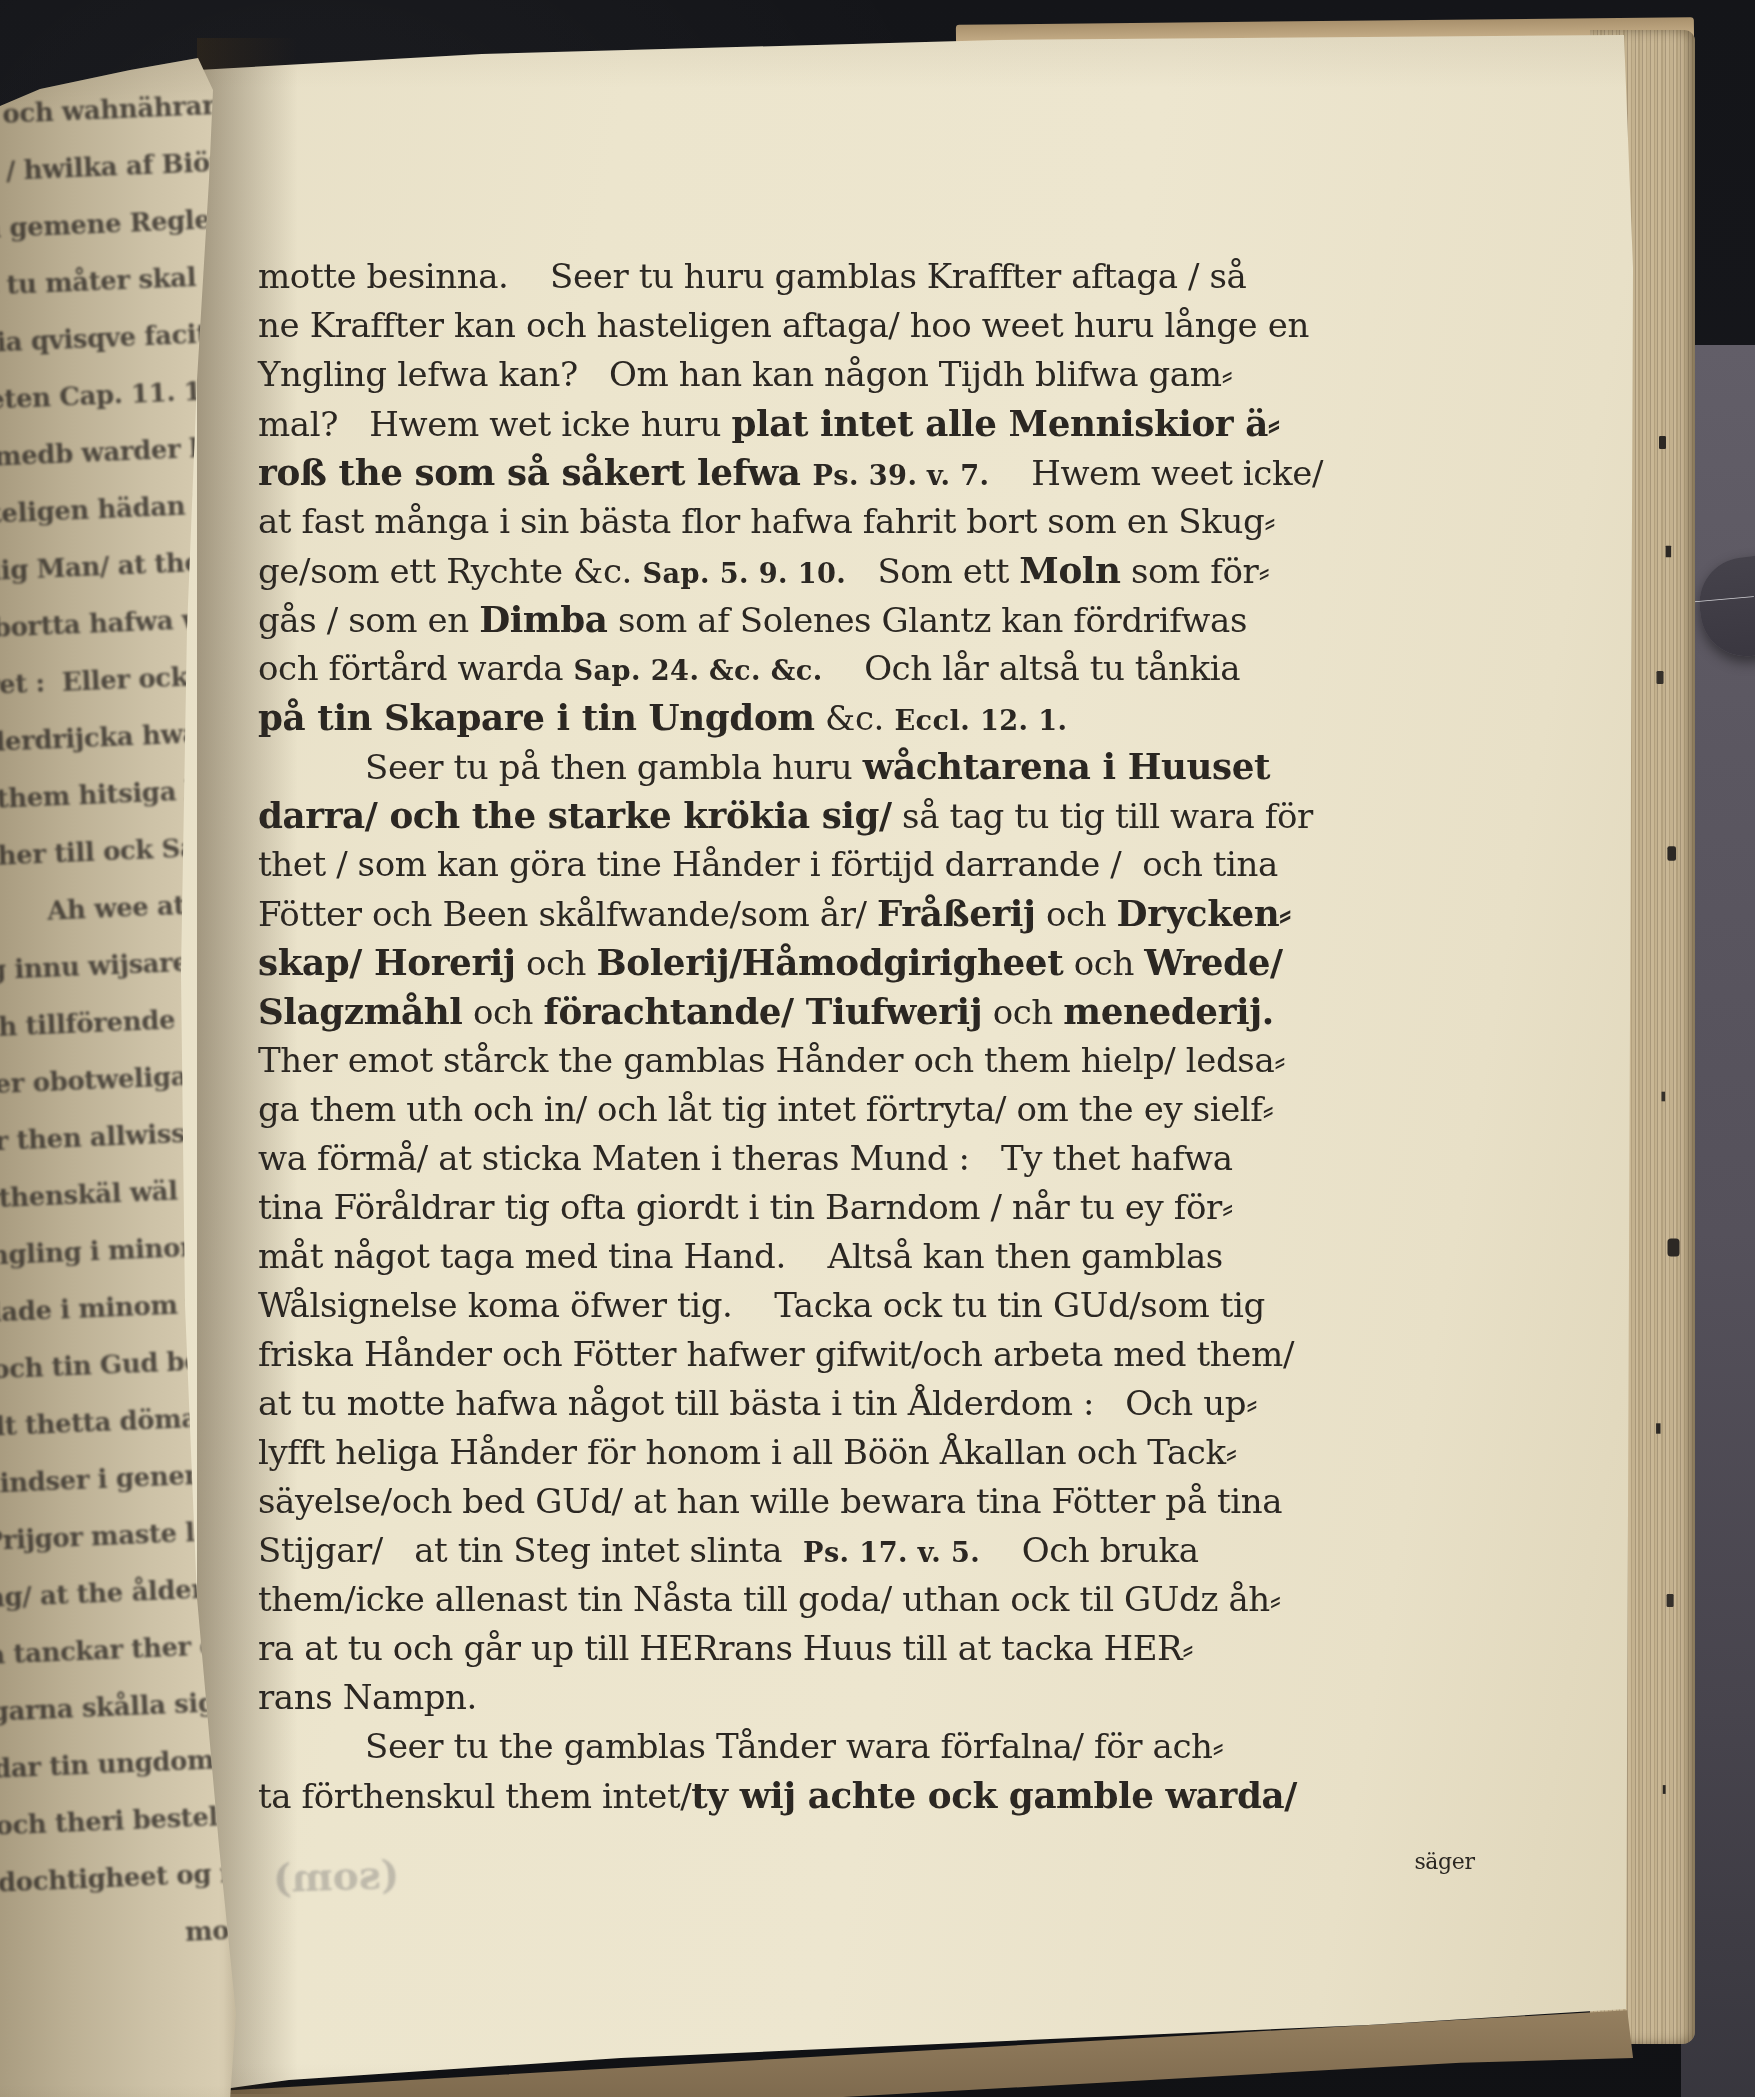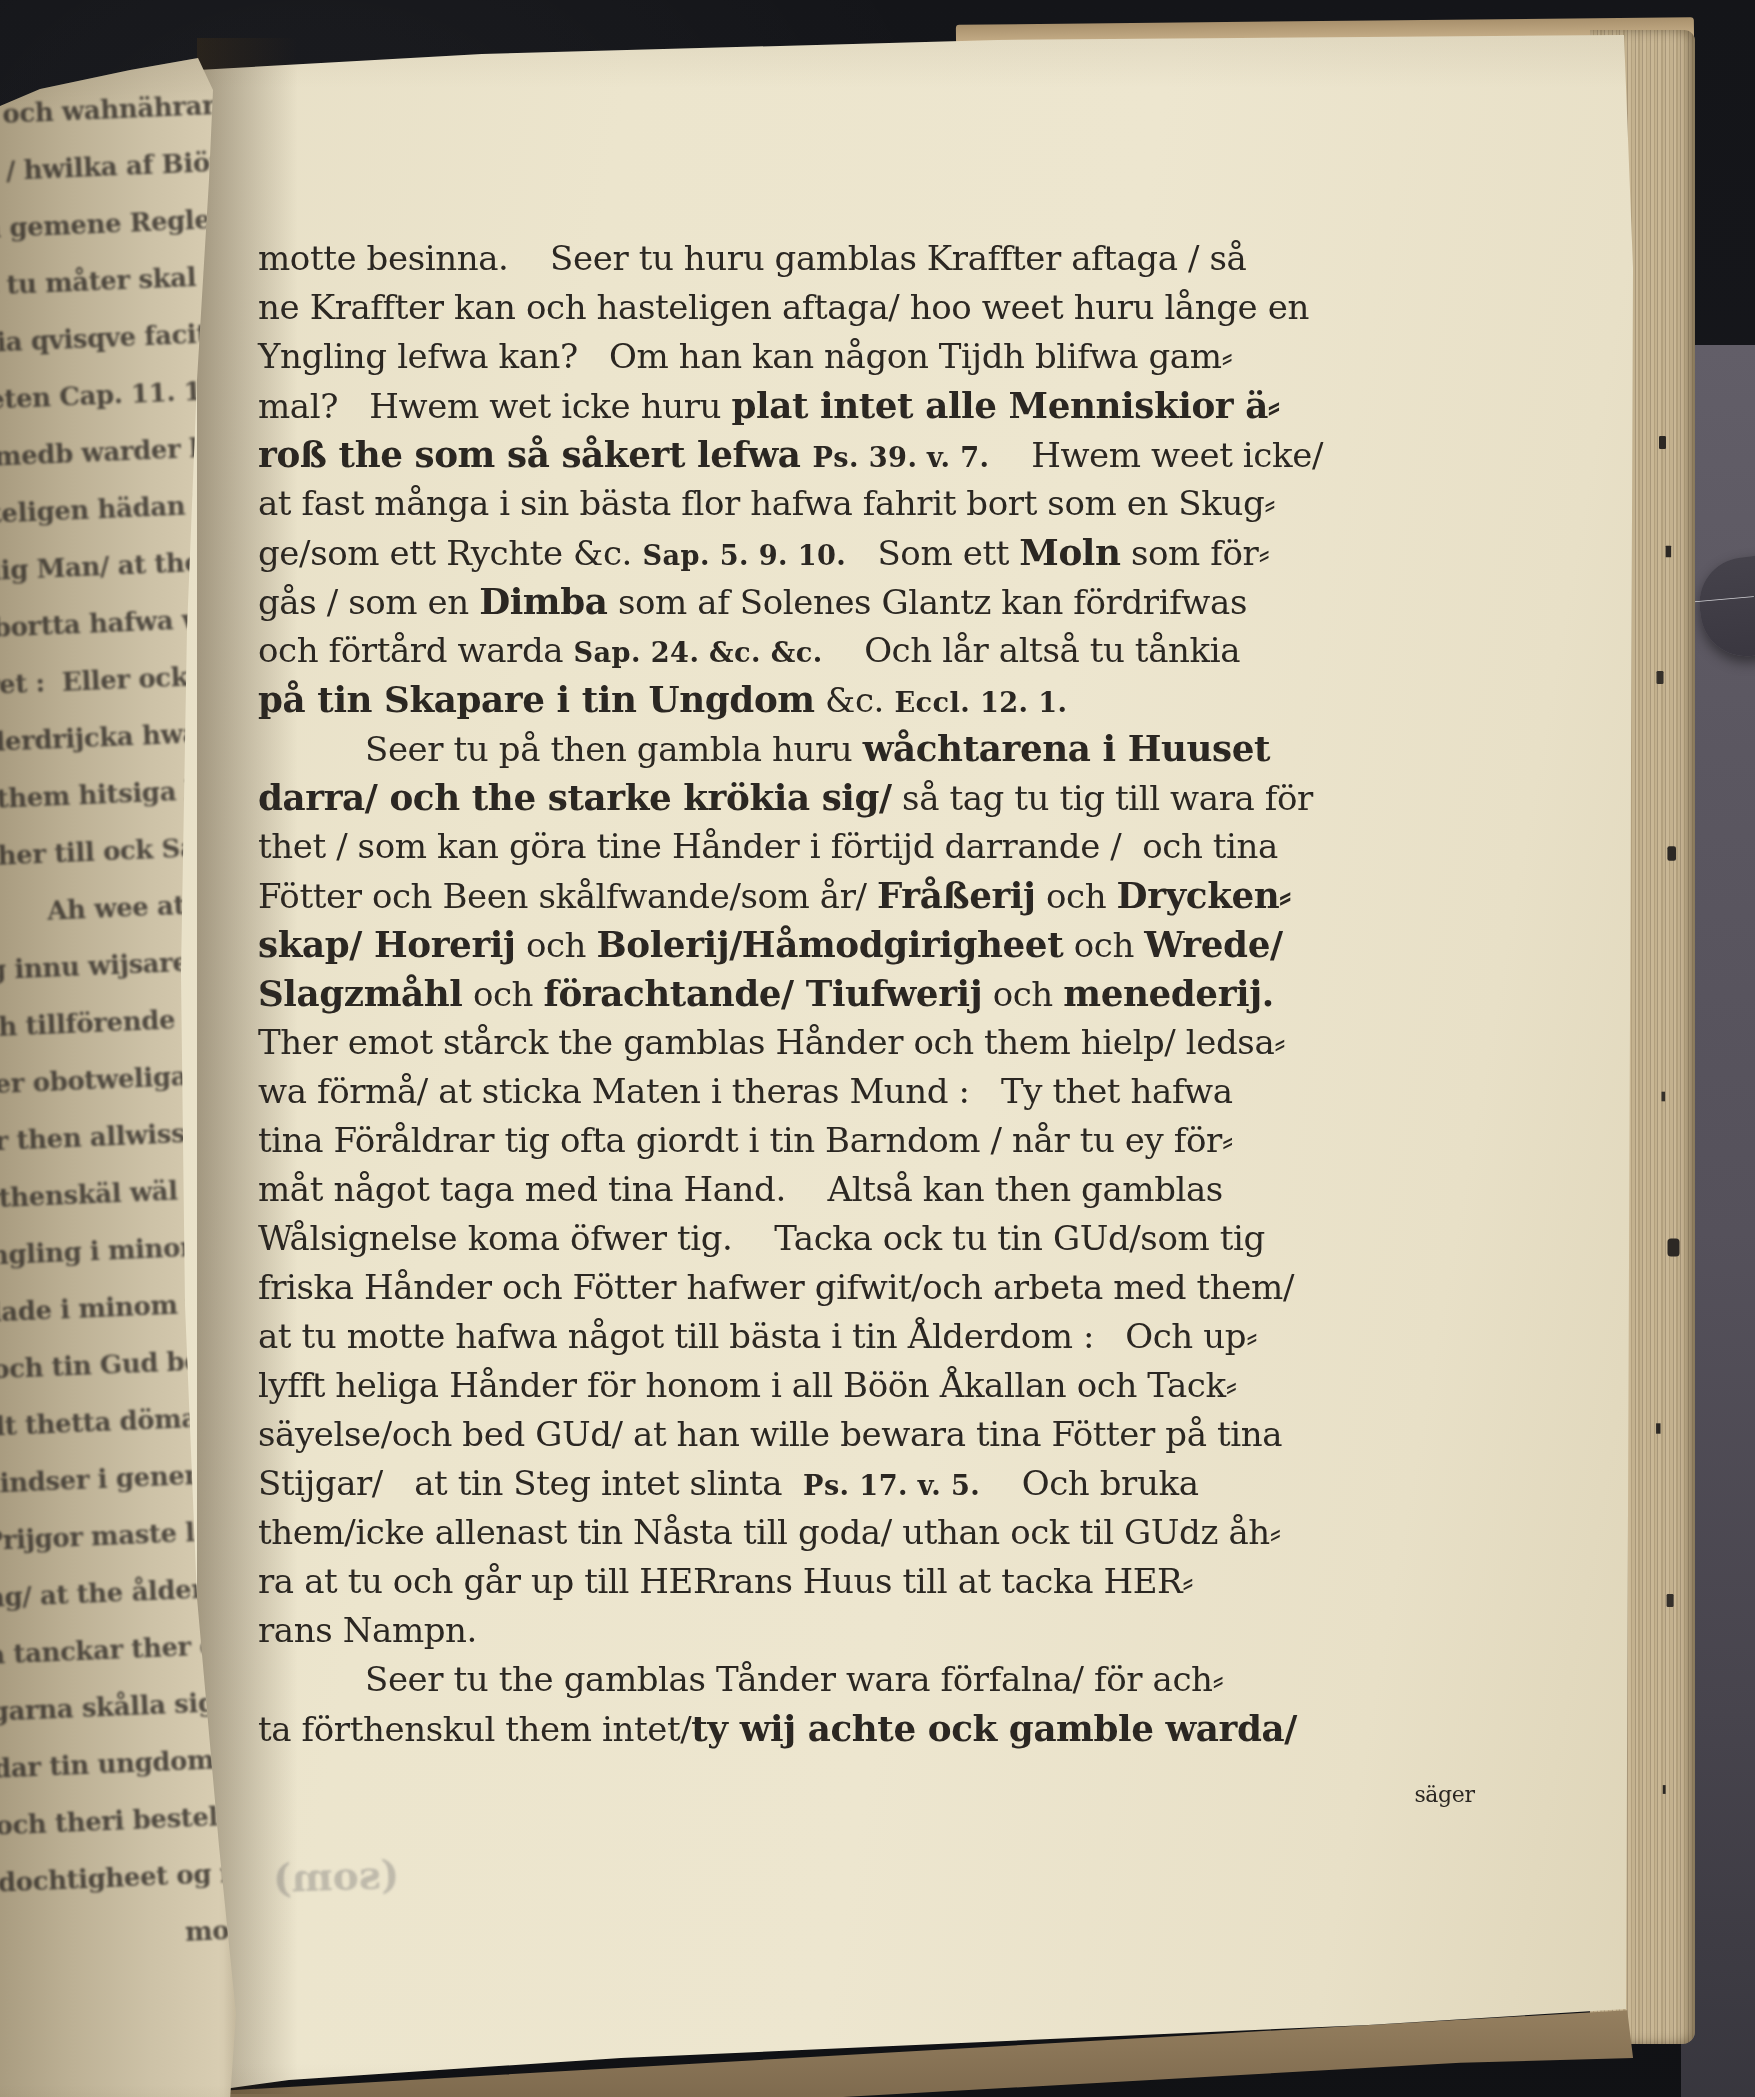--- a/index.html
+++ b/index.html
@@ -46,21 +46,21 @@
   .page::before{content:"";position:absolute;left:0;top:0;right:0;bottom:0;
     background:
       linear-gradient(90deg,rgba(88,70,44,.40),rgba(88,70,44,0) 7%),
       linear-gradient(270deg,rgba(96,80,52,.22),rgba(96,80,52,0) 5%),
       linear-gradient(0deg,rgba(96,80,52,.25),rgba(96,80,52,0) 6%),
       linear-gradient(180deg,rgba(120,100,70,.16),rgba(120,100,70,0) 4%);}
   .spine-shadow{left:197px;top:38px;width:101px;height:2056px;
     background:linear-gradient(90deg,rgba(64,48,26,.42),rgba(64,48,26,0));}
 
   
-  .text-block{left:258px;top:234px;width:1219px;color:#2b2722;
+  .text-block{left:258px;top:252px;width:1219px;color:#2b2722;
     font-size:34px;letter-spacing:-0.4px;}
   .line{white-space:pre;line-height:49px;height:49px;}
   .line.indent{padding-left:107px;}
   .b{font-weight:bold;font-size:1.05em;}
   .r{font-size:.8em;letter-spacing:0.4px;font-weight:bold;}
   .catchword{margin-top:18.5px;text-align:right;line-height:46px;font-size:22px;
     padding-right:2.5px;}
   .ghost{left:273px;top:1853px;font-size:39px;color:rgba(85,85,92,.30);
     transform:scaleX(-1) rotate(2deg);filter:blur(0.8px);font-weight:bold;}
 
@@ -108,20 +108,21 @@
     <div class="line"><span class="n">gås / som en </span><span class="b">Dimba</span><span class="n"> som af Solenes Glantz kan fördrifwas</span></div>
     <div class="line"><span class="n">och förtård warda </span><span class="r">Sap. 24. &amp;c. &amp;c.</span><span class="n">    Och lår altså tu tånkia</span></div>
     <div class="line"><span class="b">på tin Skapare i tin Ungdom</span><span class="n"> &amp;c. </span><span class="r">Eccl. 12. 1.</span></div>
     <div class="line indent"><span class="n">Seer tu på then gambla huru </span><span class="b">wåchtarena i Huuset</span></div>
     <div class="line"><span class="b">darra/ och the starke krökia sig/</span><span class="n"> så tag tu tig till wara för</span></div>
     <div class="line"><span class="n">thet / som kan göra tine Hånder i förtijd darrande /  och tina</span></div>
     <div class="line"><span class="n">Fötter och Been skålfwande/som år/ </span><span class="b">Fråßerij</span><span class="n"> och </span><span class="b">Drycken⸗</span></div>
     <div class="line"><span class="b">skap/ Horerij</span><span class="n"> och </span><span class="b">Bolerij/Håmodgirigheet</span><span class="n"> och </span><span class="b">Wrede/</span></div>
     <div class="line"><span class="b">Slagzmåhl</span><span class="n"> och </span><span class="b">förachtande/ Tiufwerij</span><span class="n"> och </span><span class="b">menederij.</span></div>
     <div class="line"><span class="n">Ther emot stårck the gamblas Hånder och them hielp/ ledsa⸗</span></div>
+    <div class="line"><span class="n">ga them uth och in/ och låt tig intet förtryta/ om the ey sielf⸗</span></div>
     <div class="line"><span class="n">wa förmå/ at sticka Maten i theras Mund :   Ty thet hafwa</span></div>
     <div class="line"><span class="n">tina Föråldrar tig ofta giordt i tin Barndom / når tu ey för⸗</span></div>
     <div class="line"><span class="n">måt något taga med tina Hand.    Altså kan then gamblas</span></div>
     <div class="line"><span class="n">Wålsignelse koma öfwer tig.    Tacka ock tu tin GUd/som tig</span></div>
     <div class="line"><span class="n">friska Hånder och Fötter hafwer gifwit/och arbeta med them/</span></div>
     <div class="line"><span class="n">at tu motte hafwa något till bästa i tin Ålderdom :   Och up⸗</span></div>
     <div class="line"><span class="n">lyfft heliga Hånder för honom i all Böön Åkallan och Tack⸗</span></div>
     <div class="line"><span class="n">säyelse/och bed GUd/ at han wille bewara tina Fötter på tina</span></div>
     <div class="line"><span class="n">Stijgar/   at tin Steg intet slinta  </span><span class="r">Ps. 17. v. 5.</span><span class="n">    Och bruka</span></div>
     <div class="line"><span class="n">them/icke allenast tin Nåsta till goda/ uthan ock til GUdz åh⸗</span></div>

